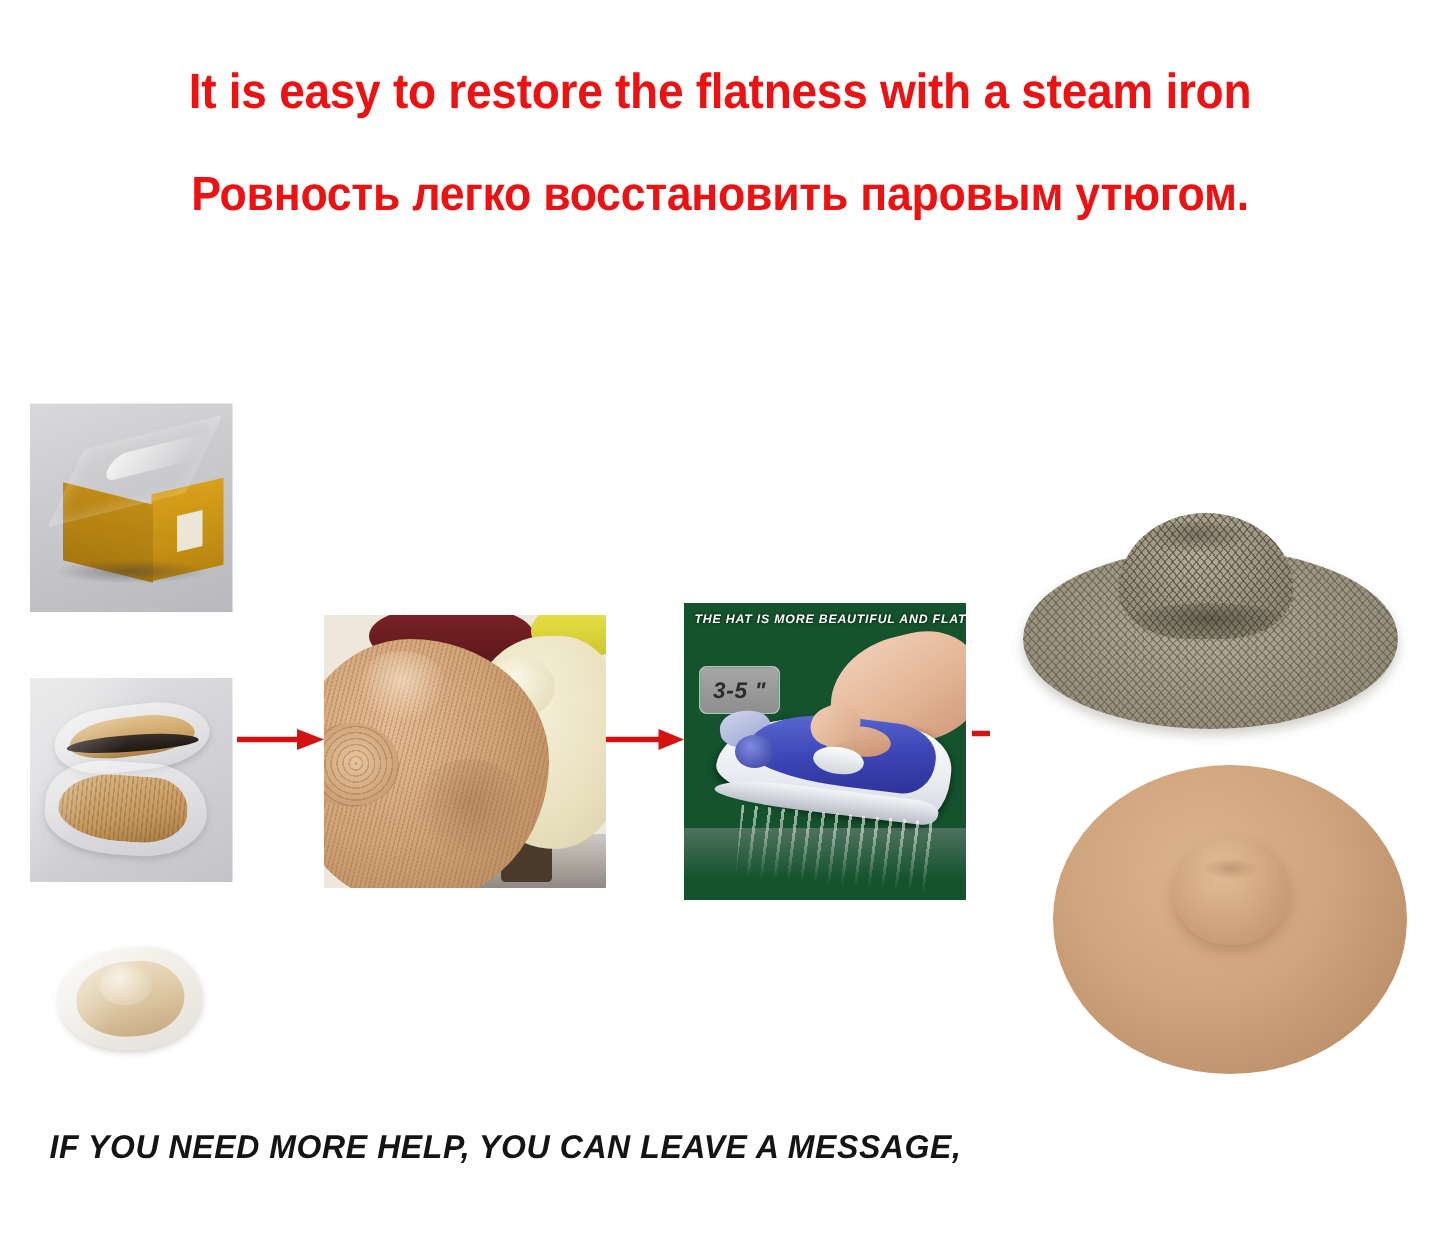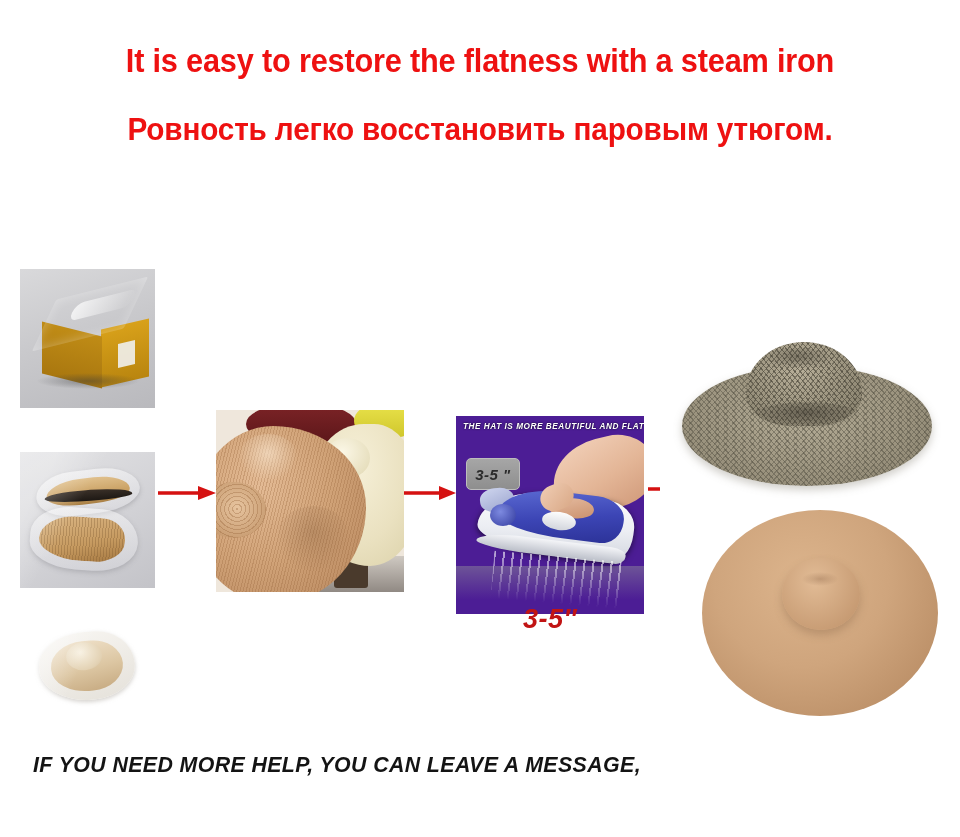--- a/index.html
+++ b/index.html
@@ -171,21 +171,21 @@
   #photo-crumpled .base{
     position:absolute;left:90px;top:146px;width:100px;height:38px;
     background:linear-gradient(180deg,#cfc9c2,#8d8680);
   }
   #photo-crumpled .base-dark{
     position:absolute;left:118px;top:150px;width:34px;height:28px;
     background:#4a3a2c;border-radius:3px;
   }
 
   
-  #photo-iron{left:456px;top:416px;width:188px;height:198px;background:#4c1d95;}
+  #photo-iron{left:456px;top:402px;width:188px;height:198px;background:#14532d;}
   #photo-iron .iron-caption{
     position:absolute;left:7px;top:6px;width:176px;text-align:center;
     color:#ffffff;font-size:8.2px;font-weight:bold;font-style:italic;
     letter-spacing:.55px;white-space:nowrap;
     text-shadow:0 0 2px rgba(0,0,0,.9);
   }
   #photo-iron .badge{
     position:absolute;left:10px;top:42px;width:52px;height:30px;
     background:linear-gradient(180deg,#a6a6a6,#8e8e8e);
     border-radius:5px;border:1px solid #bdbdbd;
@@ -398,21 +398,20 @@
     <div class="iron-heel"></div>
     <div class="iron-cover"></div>
     <div class="iron-window"></div>
     <div class="iron-dial"></div>
     <div class="iron-knob"></div>
     <div class="thumb"></div>
     <div class="iron-sole"></div>
     <div class="steam"></div>
   </div>
 
-  <div class="caption-35">3-5″</div>
 
   <div class="arrow" style="left:648px;top:478px;width:68px;">
     <svg width="68" height="22" viewBox="0 0 68 22" aria-hidden="true">
       <path d="M0 9.2 H48 V4 L68 11 L48 18 V12.8 H0 Z" fill="#d51111"></path>
     </svg>
   </div>
 
   <div class="photo" id="photo-strawhat">
     <div class="brim"></div>
     <div class="brim-fray"></div>

